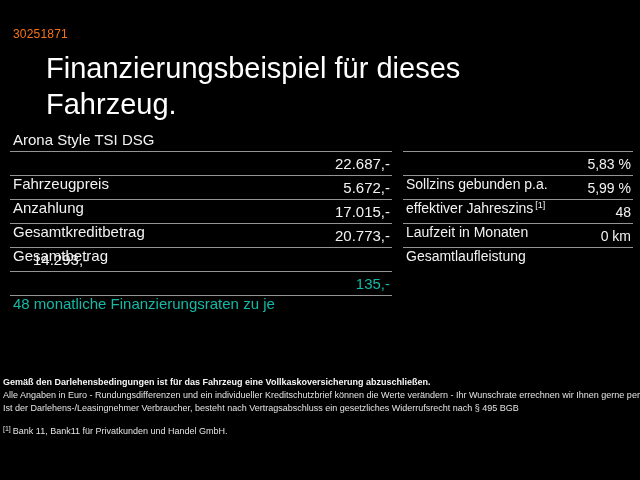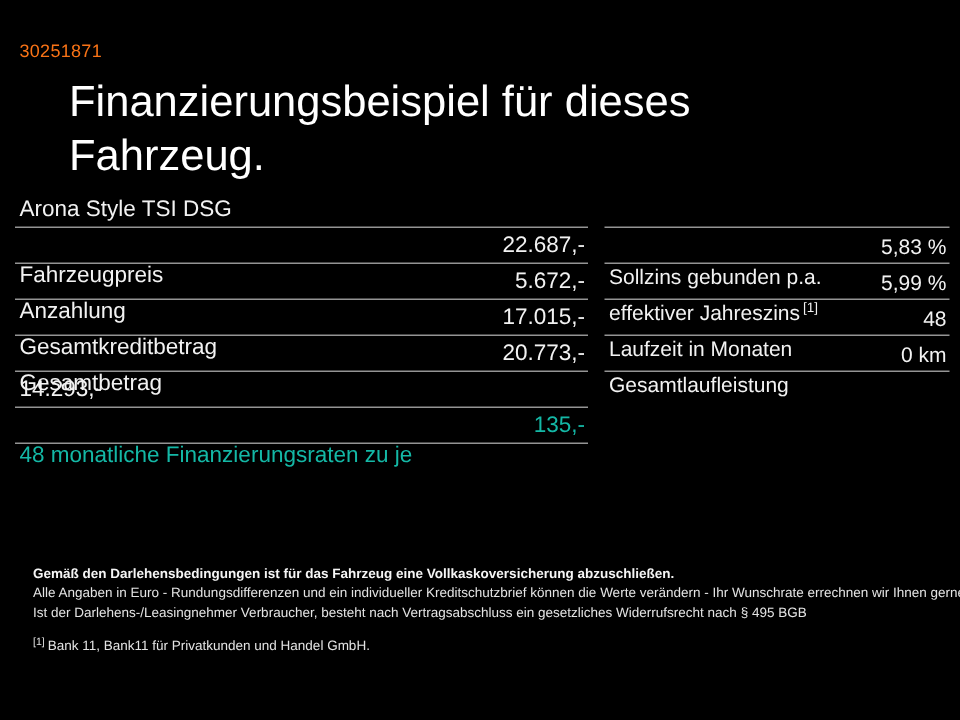--- a/index.html
+++ b/index.html
@@ -34,27 +34,27 @@
     border-bottom: 1px solid #949494;
     color: #f2f2f2;
   }
   .row {
     height: 23px;
     display: flex; align-items: center; justify-content: space-between;
     border-bottom: 1px solid #949494;
     padding: 0 2px 0 3px;
   }
   .row .lbl { white-space: nowrap; color: #f2f2f2; margin-top: 40px; }
-  .row .val { white-space: nowrap; text-align: right; color: #f2f2f2; }
+  .row .val { white-space: nowrap; text-align: right; color: #f2f2f2; margin-left: 20px; }
   .row.bold .lbl, .row.bold .val { font-weight: normal; color: #14b8a6; }
   sup.fn {
     font-size: 9px; line-height: 0; vertical-align: 5px; margin-left: 2px;
   }
   .disclaimer {
-    position: absolute; left: 22px; top: 376px; width: 618px;
+    position: absolute; left: 3px; top: 376px; width: 618px;
     font-size: 9px; line-height: 13px; color: #e3e3e3;
     white-space: nowrap;
   }
   .disclaimer .d-bold { font-weight: bold; color: #f5f5f5; }
   .bank-note { margin-top: 7px; }
   .bank-note sup { font-size: 7px; vertical-align: 3px; margin-right: 2px; }
 </style>
 </head>
 <body>
 

